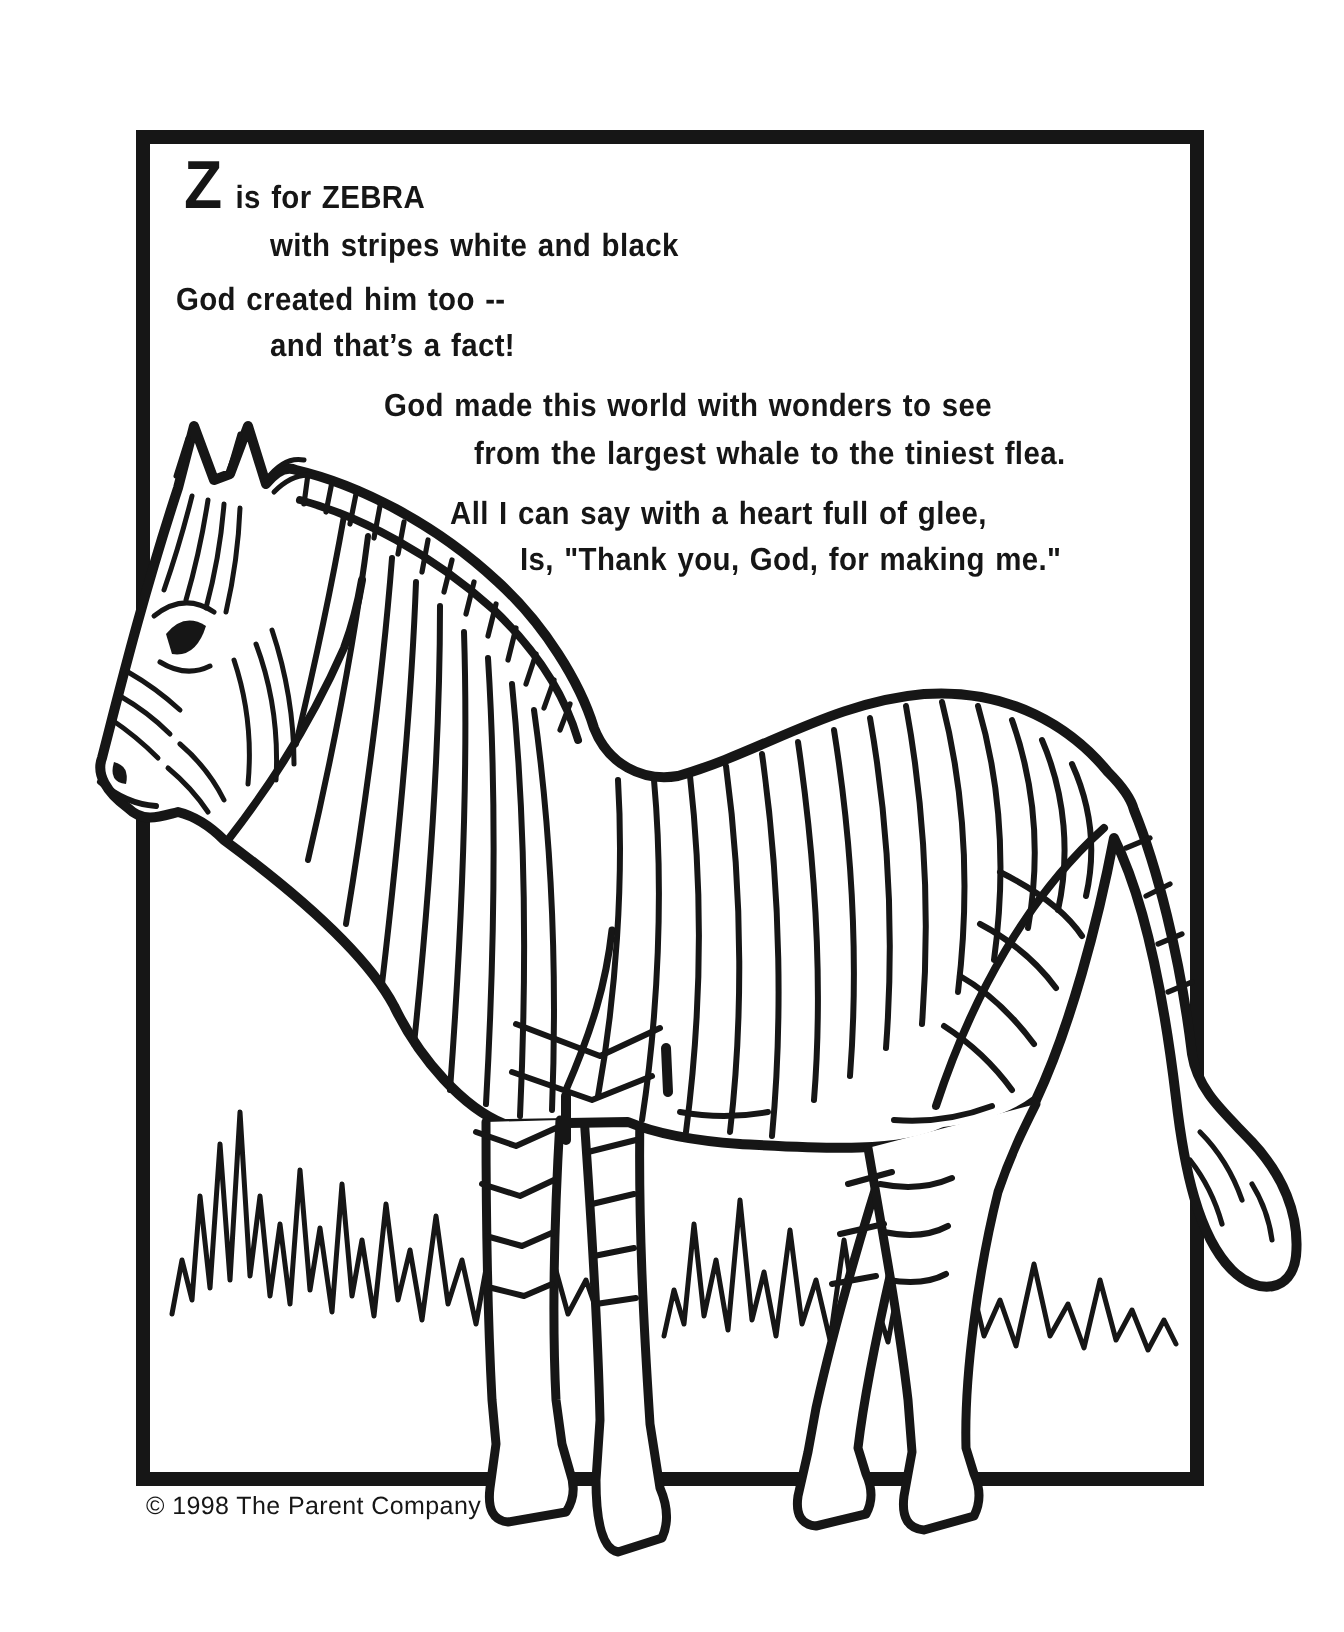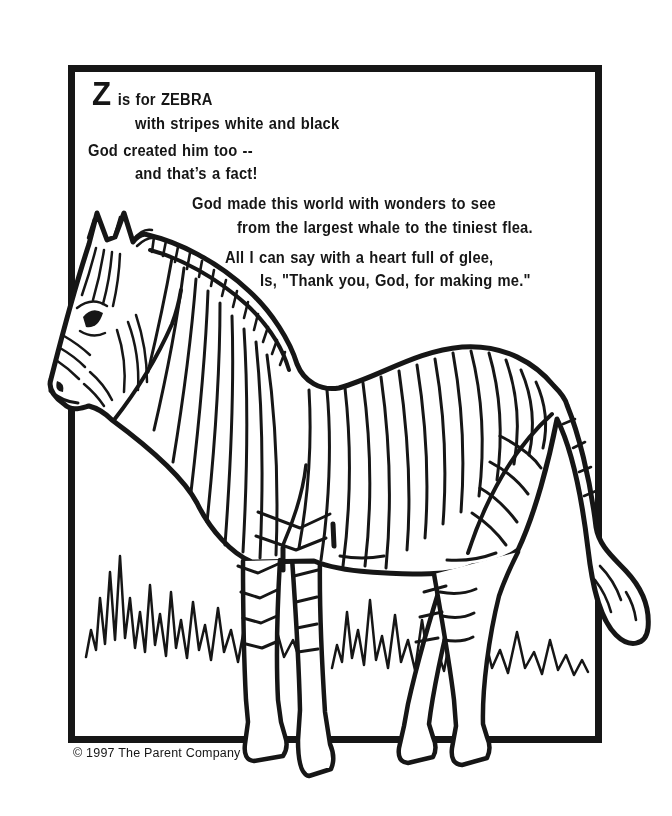--- a/index.html
+++ b/index.html
@@ -34,21 +34,21 @@
     <span class="bigZ">Z</span><span>is for ZEBRA</span>
   </div>
   <div class="pl" style="left:135px;top:115px;">with stripes white and black</div>
   <div class="pl" style="left:88px;top:142px;">God created him too --</div>
   <div class="pl" style="left:135px;top:165px;">and that’s a fact!</div>
   <div class="pl" style="left:192px;top:195px;">God made this world with wonders to see</div>
   <div class="pl" style="left:237px;top:219px;">from the largest whale to the tiniest flea.</div>
   <div class="pl" style="left:225px;top:249px;">All I can say with a heart full of glee,</div>
   <div class="pl" style="left:260px;top:272px;">Is, "Thank you, God, for making me."</div>
 
-  <div class="copyright">© 1997 The Parent Company</div>
+  <div class="copyright">© 1998 The Parent Company</div>
 
   <svg class="art" width="672" height="816" viewBox="0 0 672 816">
     <g stroke="#161616" fill="none" stroke-linecap="round" stroke-linejoin="round">
 
       <path fill="#ffffff" stroke-width="2.5" d="M 86 657 L 91 630 96 650 100 598 105 644 110 572 115 640 120 556 125 638 130 598 135 648 140 612 145 652 150 585 155 645 160 614 166 656 171 592 176 648 181 620 187 658 193 602 199 650 205 625 211 660 218 608 224 652 231 630 238 662 246 618 253 655 260 635 268 663 276 628 284 657 293 640 301 663 309 650 316 662"></path>
       <path fill="#ffffff" stroke-width="2.5" d="M 332 668 L 337 645 342 662 347 612 352 658 358 630 364 665 370 600 376 660 382 636 388 668 395 615 401 662 408 640 415 670 422 620 429 664 436 645 444 671 452 628 459 665 467 648 475 672 484 635 492 668 500 650 508 673 517 632 525 668 534 652 542 674 550 640 558 670 566 655 574 675 582 660 588 672"></path>
 
       <path fill="#ffffff" stroke-width="4.5" d="M 292 558 C 296 615 299 665 300 710 L 298 740 Q 298 774 309 776 L 331 769 Q 336 758 330 744 L 325 712 C 322 665 319 612 320 556 Z"></path>
       <path fill="#ffffff" stroke-width="4.5" d="M 446 568 C 430 618 416 668 408 704 L 404 726 L 399 748 Q 397 762 408 763 L 433 757 Q 438 748 433 737 L 429 724 C 433 690 445 636 457 588 L 472 566 Z"></path>
 

